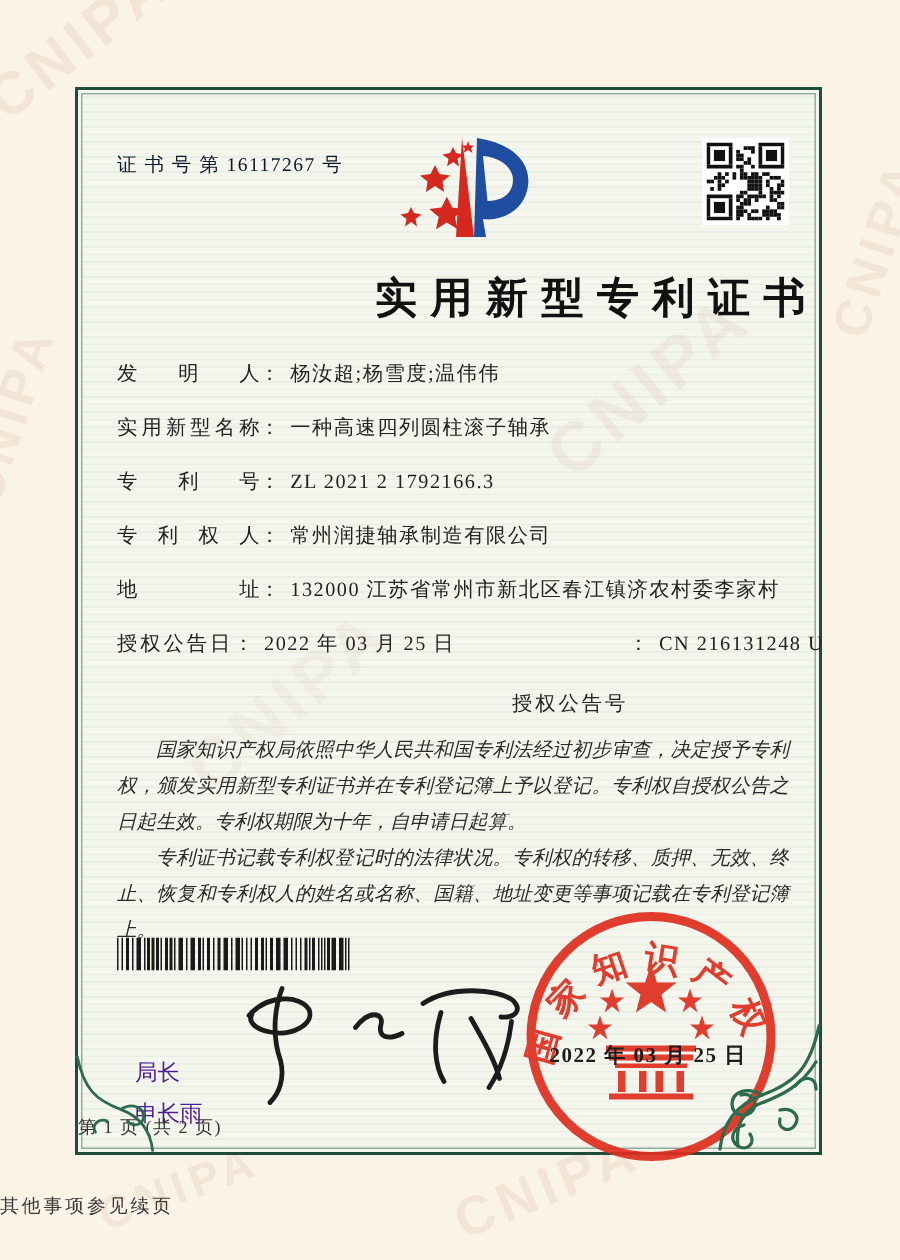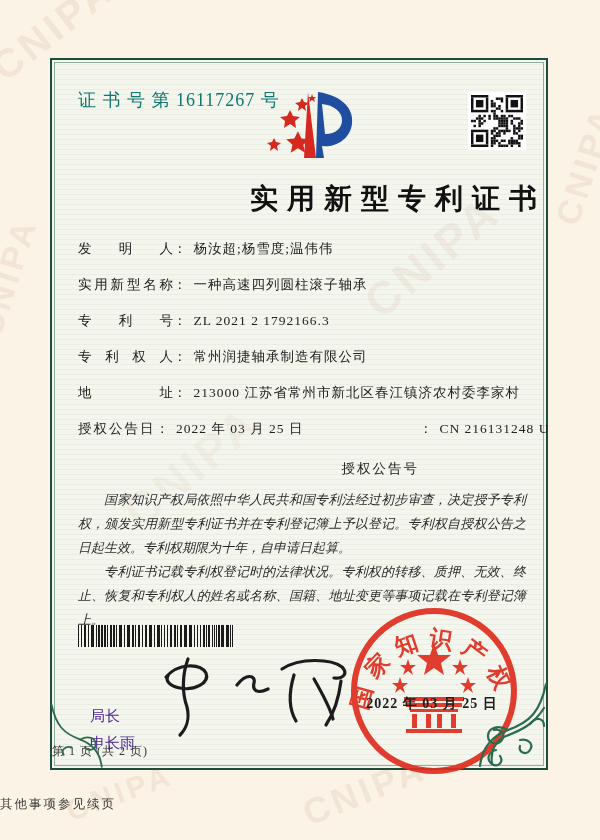--- a/index.html
+++ b/index.html
@@ -20,21 +20,21 @@
     background:#f4f6ee;
   }
   .cert-inner{
     position:absolute;inset:2px;border:1px solid #8fae9c;
     background:
       repeating-linear-gradient(0deg, rgba(140,175,150,0.10) 0 1px, transparent 1px 5px),
       #f4f6ee;
   }
   .cert-content{position:absolute;inset:0;z-index:3;}
   .cert-no{
-    position:absolute;left:26px;top:28px;font-size:18px;color:#0f766e;
+    position:absolute;left:26px;top:41px;font-size:13px;color:#0f172a;
     letter-spacing:1px;
   }
   .logo{position:absolute;left:200px;top:28px;width:110px;height:76px;}
   .qr{position:absolute;right:20px;top:32px;width:52px;height:52px;background:#fff;padding:3px;}
   .title{
     position:absolute;left:0;top:120px;width:100%;text-align:right;
     font-size:28px;font-weight:bold;letter-spacing:9px;color:#111;
   }
   .fields{position:absolute;left:26px;top:180px;width:450px;font-size:13.5px;}
   .frow{height:36px;line-height:18px;white-space:nowrap;}
@@ -270,21 +270,21 @@
       <div class="frow">
         <span class="flabel">实用新型名称</span><span class="fcolon">：</span><span class="fvalue">一种高速四列圆柱滚子轴承</span>
       </div>
       <div class="frow">
         <span class="flabel">专利号</span><span class="fcolon">：</span><span class="fvalue">ZL 2021 2 1792166.3</span>
       </div>
       <div class="frow">
         <span class="flabel">专利权人</span><span class="fcolon">：</span><span class="fvalue">常州润捷轴承制造有限公司</span>
       </div>
       <div class="frow">
-        <span class="flabel">地址</span><span class="fcolon">：</span><span class="fvalue">213000 江苏省常州市新北区春江镇济农村委李家村</span>
+        <span class="flabel">地址</span><span class="fcolon">：</span><span class="fvalue">132000 江苏省常州市新北区春江镇济农村委李家村</span>
       </div>
       <div class="frow">
         <span class="flabel" style="width:auto;letter-spacing:2px;">授权公告日</span><span class="fcolon">：</span><span class="fvalue">2022 年 03 月 25 日</span><span class="grant2"><span class="flabel" style="width:auto;letter-spacing:2px;margin-top:40px;">授权公告号</span><span class="fcolon">：</span><span class="fvalue">CN 216131248 U</span></span>
       </div>
     </div>
 
     <div class="paras">
       <p>国家知识产权局依照中华人民共和国专利法经过初步审查，决定授予专利权，颁发实用新型专利证书并在专利登记簿上予以登记。专利权自授权公告之日起生效。专利权期限为十年，自申请日起算。</p>
       <p>专利证书记载专利权登记时的法律状况。专利权的转移、质押、无效、终止、恢复和专利权人的姓名或名称、国籍、地址变更等事项记载在专利登记簿上。</p>
     </div>

